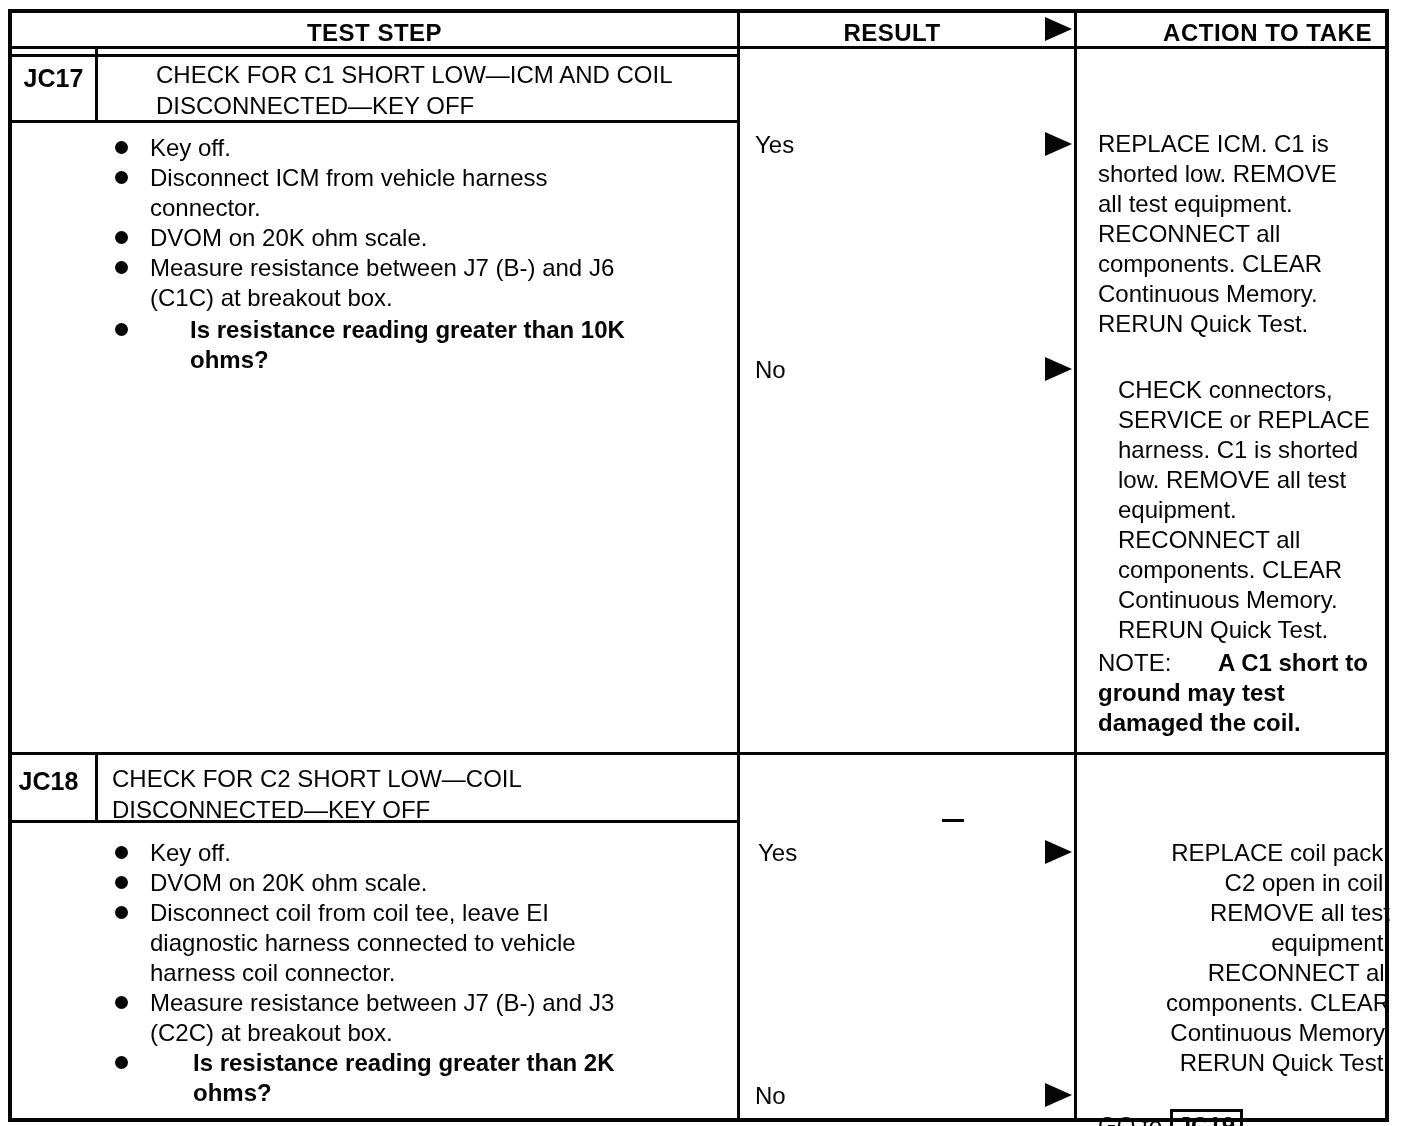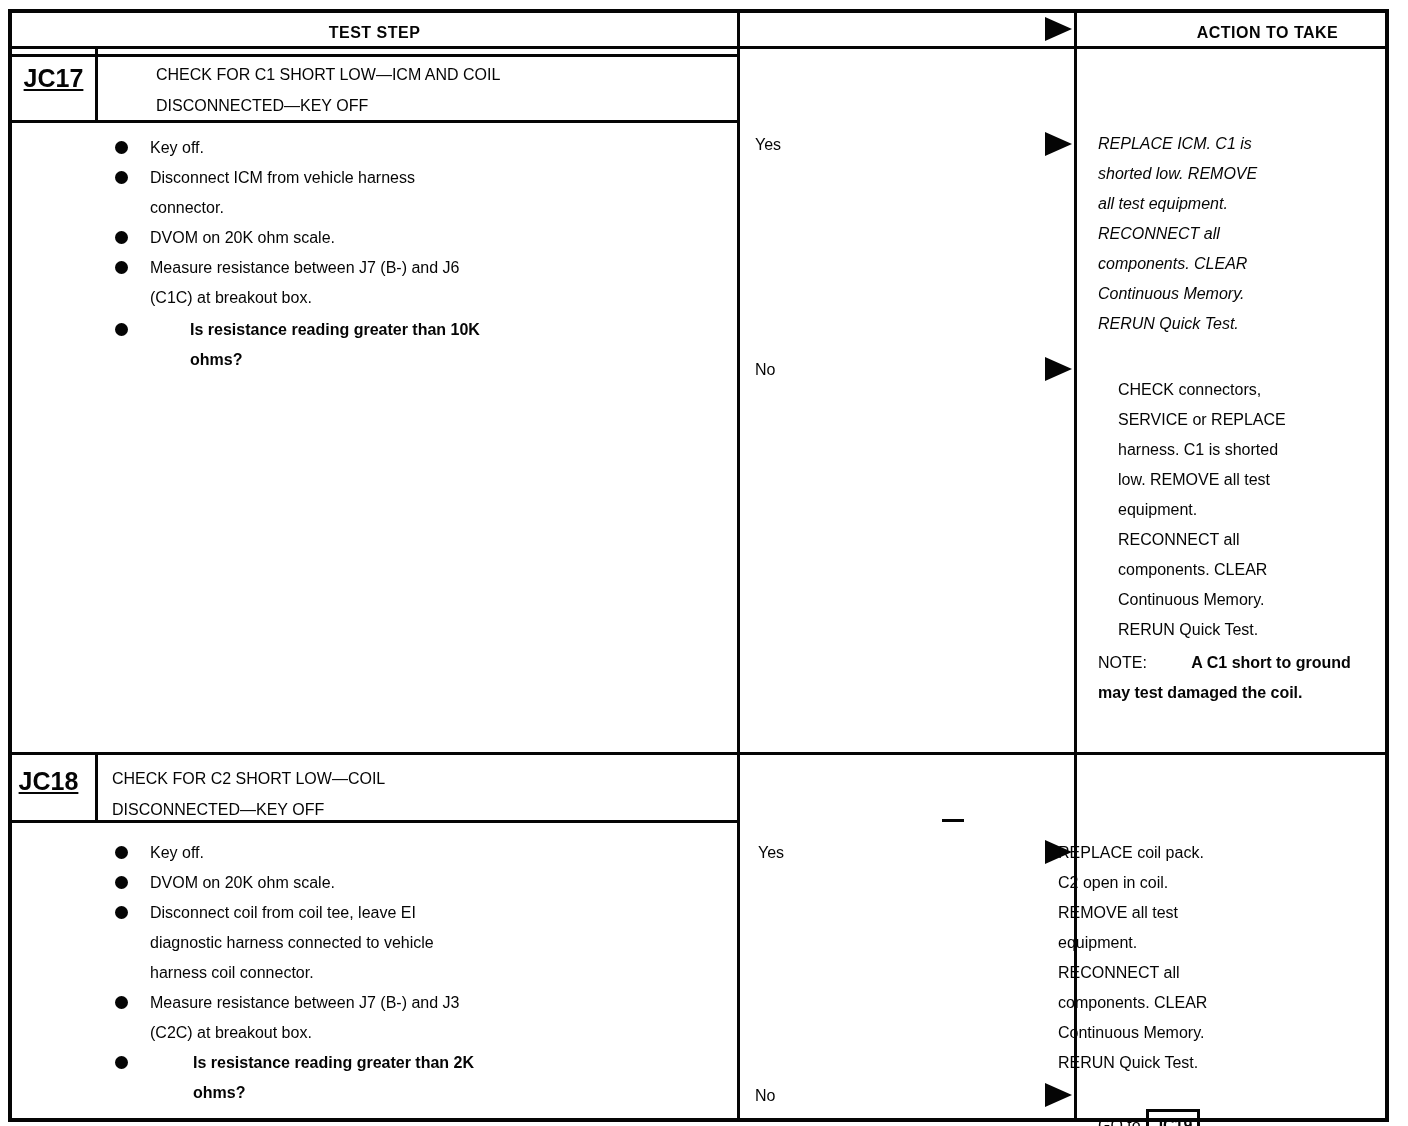--- a/index.html
+++ b/index.html
@@ -6,24 +6,24 @@
   body{
     width:1408px;height:1126px;position:relative;background:#ffffff;
     font-family:"Liberation Sans","DejaVu Sans",sans-serif;color:#000;
     -webkit-font-smoothing:antialiased;
   }
   .table{
     position:absolute;left:8px;top:9px;width:1373px;height:1105px;
     border:4px solid #050505;background:#fff;
   }
   .line{position:absolute;background:#050505;}
-  .t{position:absolute;font-size:16px;line-height:30px;white-space:pre-line;color:#050505;}
+  .t{position:absolute;font-size:24px;line-height:30px;white-space:pre-line;color:#050505;}
   .hdr{font-weight:bold;text-align:center;letter-spacing:0.5px;}
   .title{line-height:31px;}
-  .id{font-weight:bold;font-size:25px;text-align:center;text-decoration:underline;}
+  .id{font-weight:bold;font-size:25px;text-align:center;}
   .bold{font-weight:bold;margin-left:40px;}
   .dot{position:absolute;width:13px;height:13px;border-radius:50%;background:#050505;}
   .arrow{
     position:absolute;width:0;height:0;
     border-top:12px solid transparent;border-bottom:12px solid transparent;
     border-left:27px solid #050505;
   }
   .ref-box{
     display:inline-block;border:3px solid #050505;padding:0 5px;
     font-weight:bold;line-height:27px;margin:0 1px;
@@ -41,20 +41,21 @@
 
   <div class="line" style="left:0;top:41px;width:725px;height:3px;"></div>
   <div class="line" style="left:0;top:107px;width:725px;height:3px;"></div>
   <div class="line" style="left:83px;top:33px;width:3px;height:77px;"></div>
 
   <div class="line" style="left:0;top:739px;width:100%;height:3px;"></div>
   <div class="line" style="left:0;top:807px;width:725px;height:3px;"></div>
   <div class="line" style="left:83px;top:739px;width:3px;height:71px;"></div>
 
   <div class="t hdr" style="left:0;top:5px;width:725px;">TEST STEP</div>
+  <div class="t hdr" style="left:725px;top:5px;width:310px;">RESULT</div>
   <div class="arrow" style="left:1033px;top:4px;"></div>
   <div class="t hdr" style="left:1062px;top:5px;width:307px;padding-left:40px;">ACTION TO TAKE</div>
 
   <div>
     <div class="t id" style="left:0;top:50px;width:83px;">JC17</div>
     <div class="t title" style="left:100px;top:46px;width:620px;margin-left:44px;">CHECK FOR C1 SHORT LOW—ICM AND COIL
 DISCONNECTED—KEY OFF</div>
 
     <div class="dot" style="left:103px;top:128px;"></div>
     <div class="t" style="left:138px;top:120px;width:570px;">Key off.</div>
@@ -72,21 +73,21 @@
 
     <div class="dot" style="left:103px;top:310px;"></div>
     <div class="t bold" style="left:138px;top:302px;width:570px;">Is resistance reading greater than 10K
 ohms?</div>
 
     <div class="t" style="left:743px;top:117px;">Yes</div>
     <div class="arrow" style="left:1033px;top:119px;"></div>
     <div class="t" style="left:743px;top:342px;">No</div>
     <div class="arrow" style="left:1033px;top:344px;"></div>
 
-    <div class="t" style="left:1086px;top:116px;width:292px;font-style:italic;">REPLACE ICM. C1 is
+    <div class="t" style="left:1086px;top:116px;width:292px;">REPLACE ICM. C1 is
 shorted low. REMOVE
 all test equipment.
 RECONNECT all
 components. CLEAR
 Continuous Memory.
 RERUN Quick Test.</div>
     <div class="t" style="left:1086px;top:362px;width:292px;margin-left:20px;">CHECK connectors,
 SERVICE or REPLACE
 harness. C1 is shorted
 low. REMOVE all test
@@ -124,21 +125,21 @@
     <div class="dot" style="left:103px;top:1043px;"></div>
     <div class="t bold" style="left:141px;top:1035px;width:570px;">Is resistance reading greater than 2K
 ohms?</div>
 
     <div class="line" style="left:930px;top:806px;width:22px;height:3px;"></div>
     <div class="t" style="left:746px;top:825px;">Yes</div>
     <div class="arrow" style="left:1033px;top:827px;"></div>
     <div class="t" style="left:743px;top:1068px;">No</div>
     <div class="arrow" style="left:1033px;top:1070px;"></div>
 
-    <div class="t" style="left:1046px;top:825px;width:292px;">REPLACE coil pack.
+    <div class="t" style="left:1086px;top:825px;width:292px;text-align:right;">REPLACE coil pack.
 C2 open in coil.
 REMOVE all test
 equipment.
 RECONNECT all
 components. CLEAR
 Continuous Memory.
 RERUN Quick Test.</div>
 
     <div class="t" style="left:1086px;top:1066px;width:292px;">
       <span>GO to </span><span class="ref-box">JC19</span><span>.</span>

